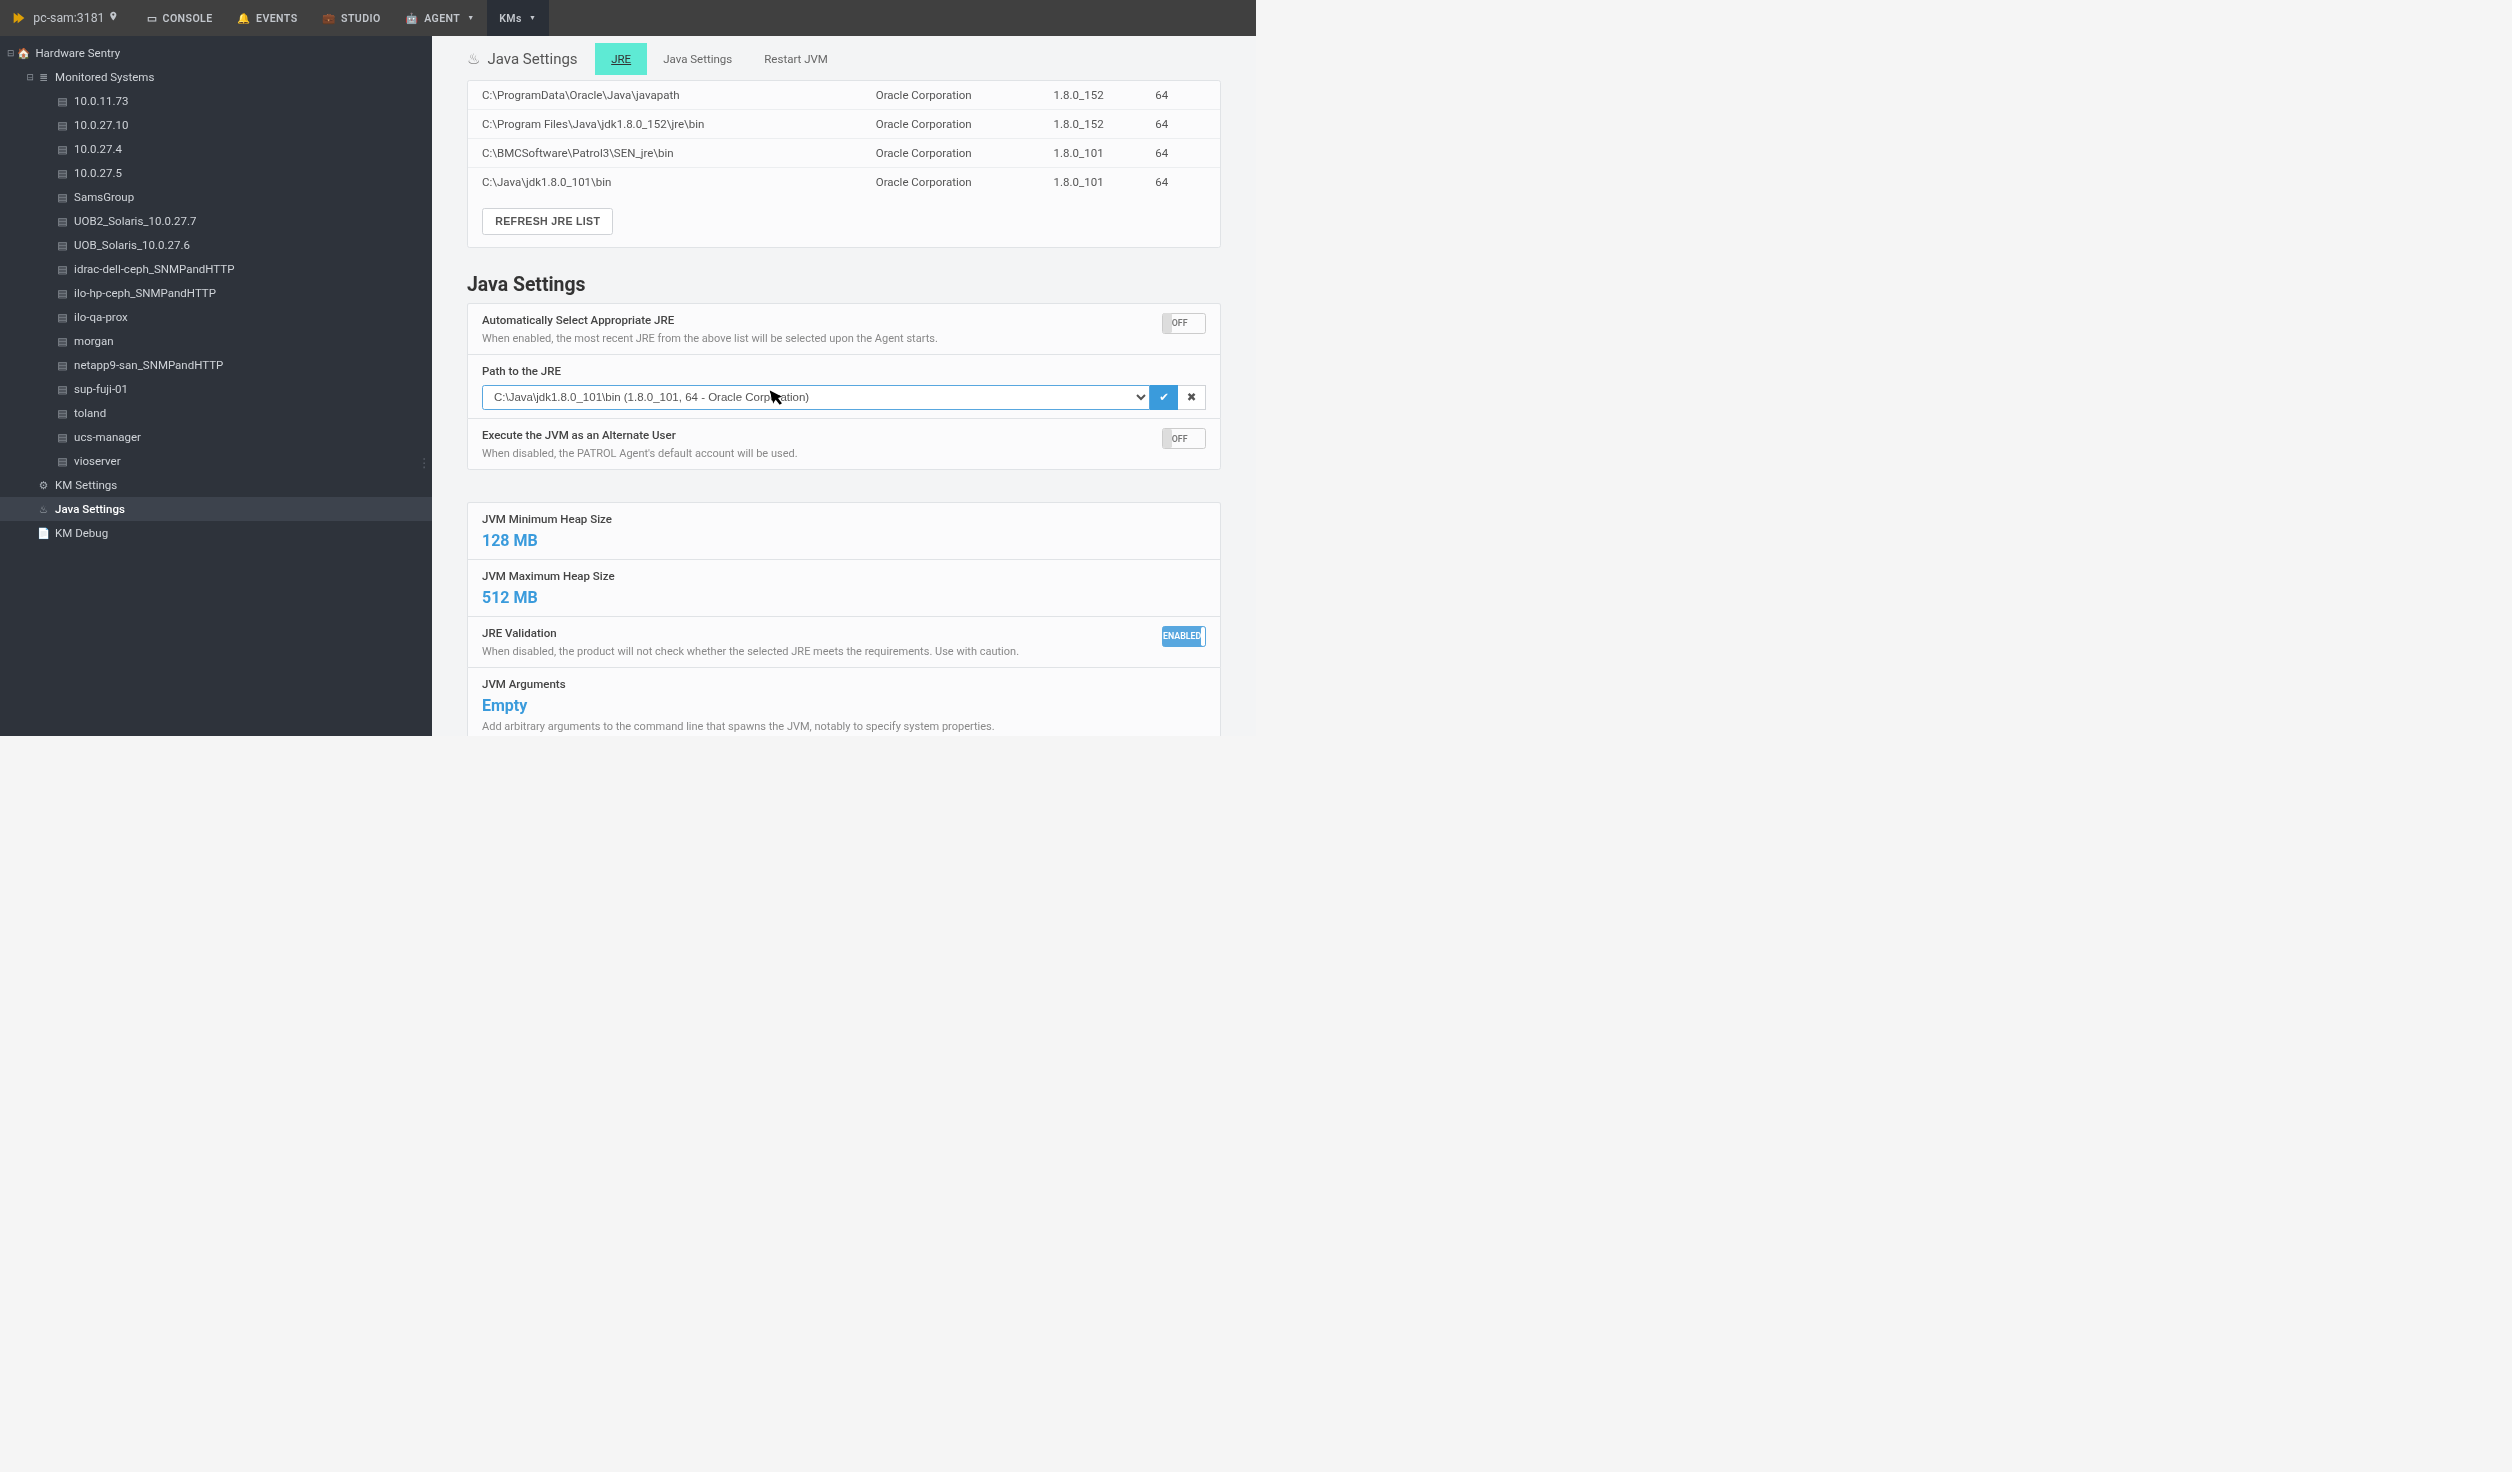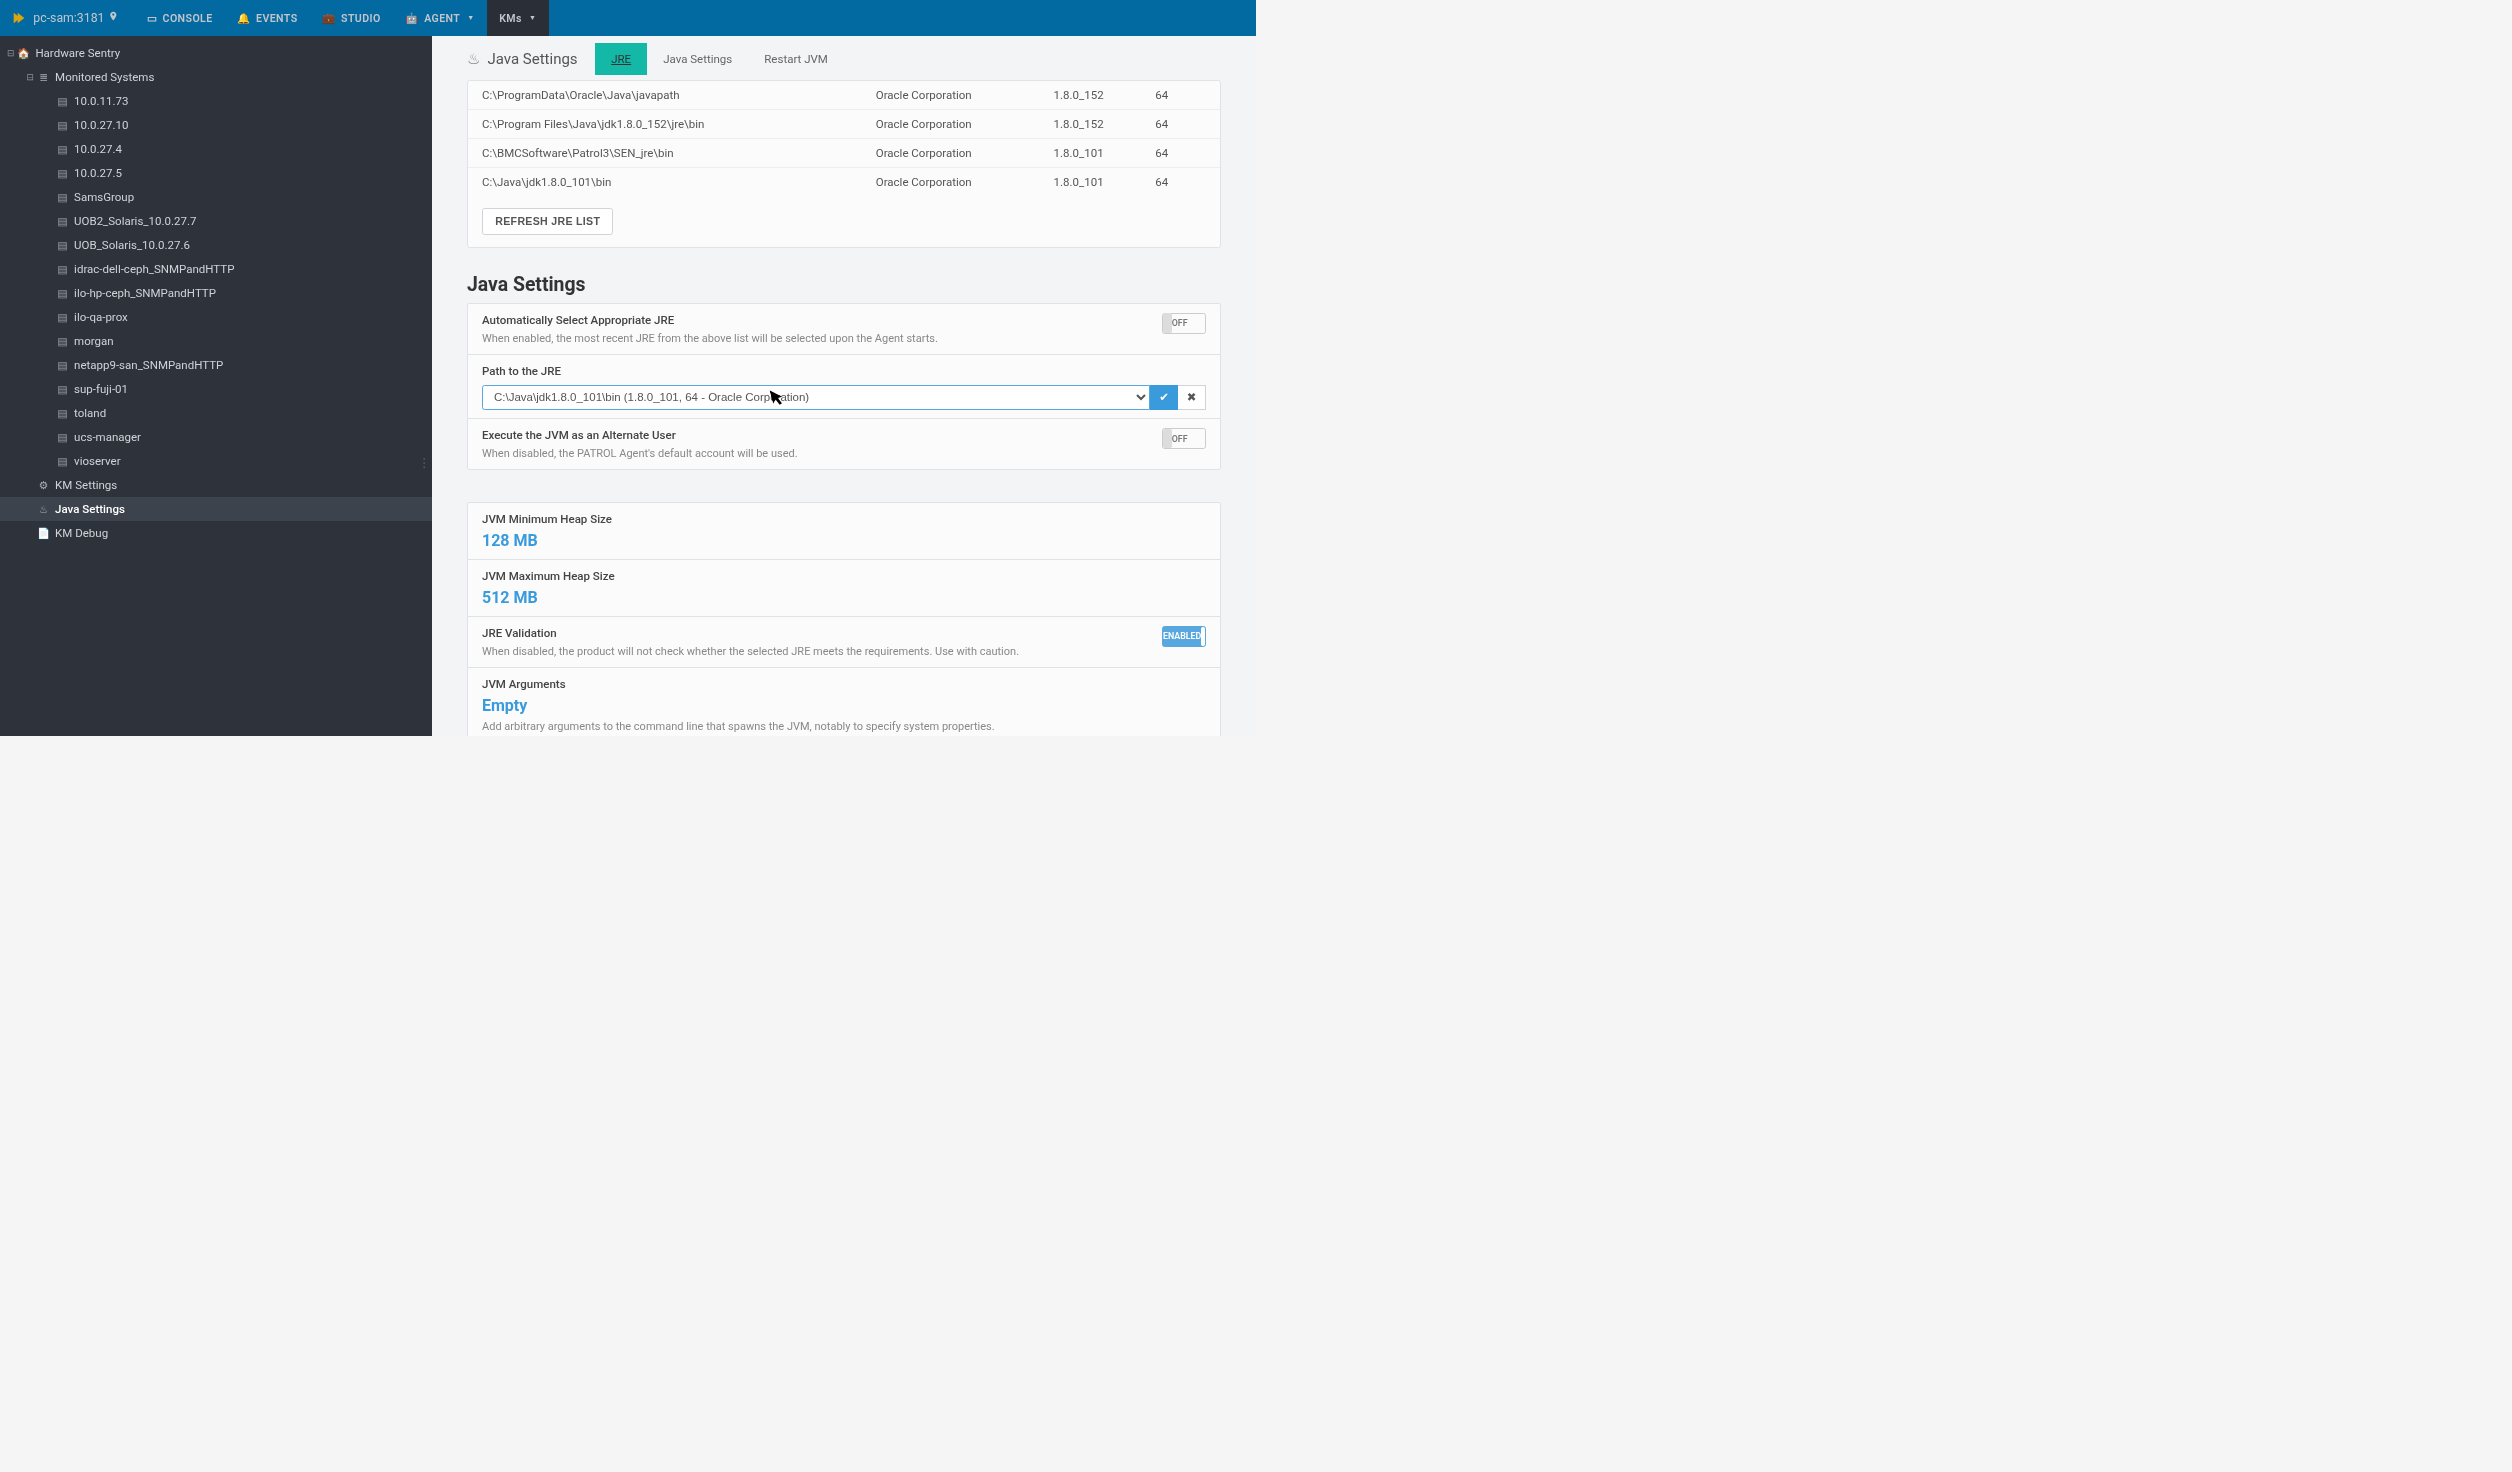--- a/index.html
+++ b/index.html
@@ -9,21 +9,21 @@
   color: #333;
   background: #f5f5f5;
   width: 1256px;
   height: 736px;
   overflow: hidden;
 }
 
 
 .topbar {
   height: 36px;
-  background: #0369a1;
+  background: #404040;
   display: flex;
   align-items: center;
   color: #c2c6cc;
   font-size: 11.5px;
 }
 .topbar .logo {
   width: 28px;
   display: flex;
   align-items: center;
   justify-content: center;
@@ -123,21 +123,21 @@
   color:#555;
   margin-right: 17.6px;
 }
 .subtabs .tab {
   padding: 8.8px 16px;
   font-size: 11.5px;
   color: #666;
   cursor: pointer;
 }
 .subtabs .tab.active {
-  background: #14b8a6;
+  background: #5eead4;
   color:#333;
   text-decoration:underline;
 }
 
 .card {
   background: #fbfbfc;
   border: 0.9px solid #e0e3e6;
   border-radius: 2.6px;
   margin-bottom: 25px;
 }

